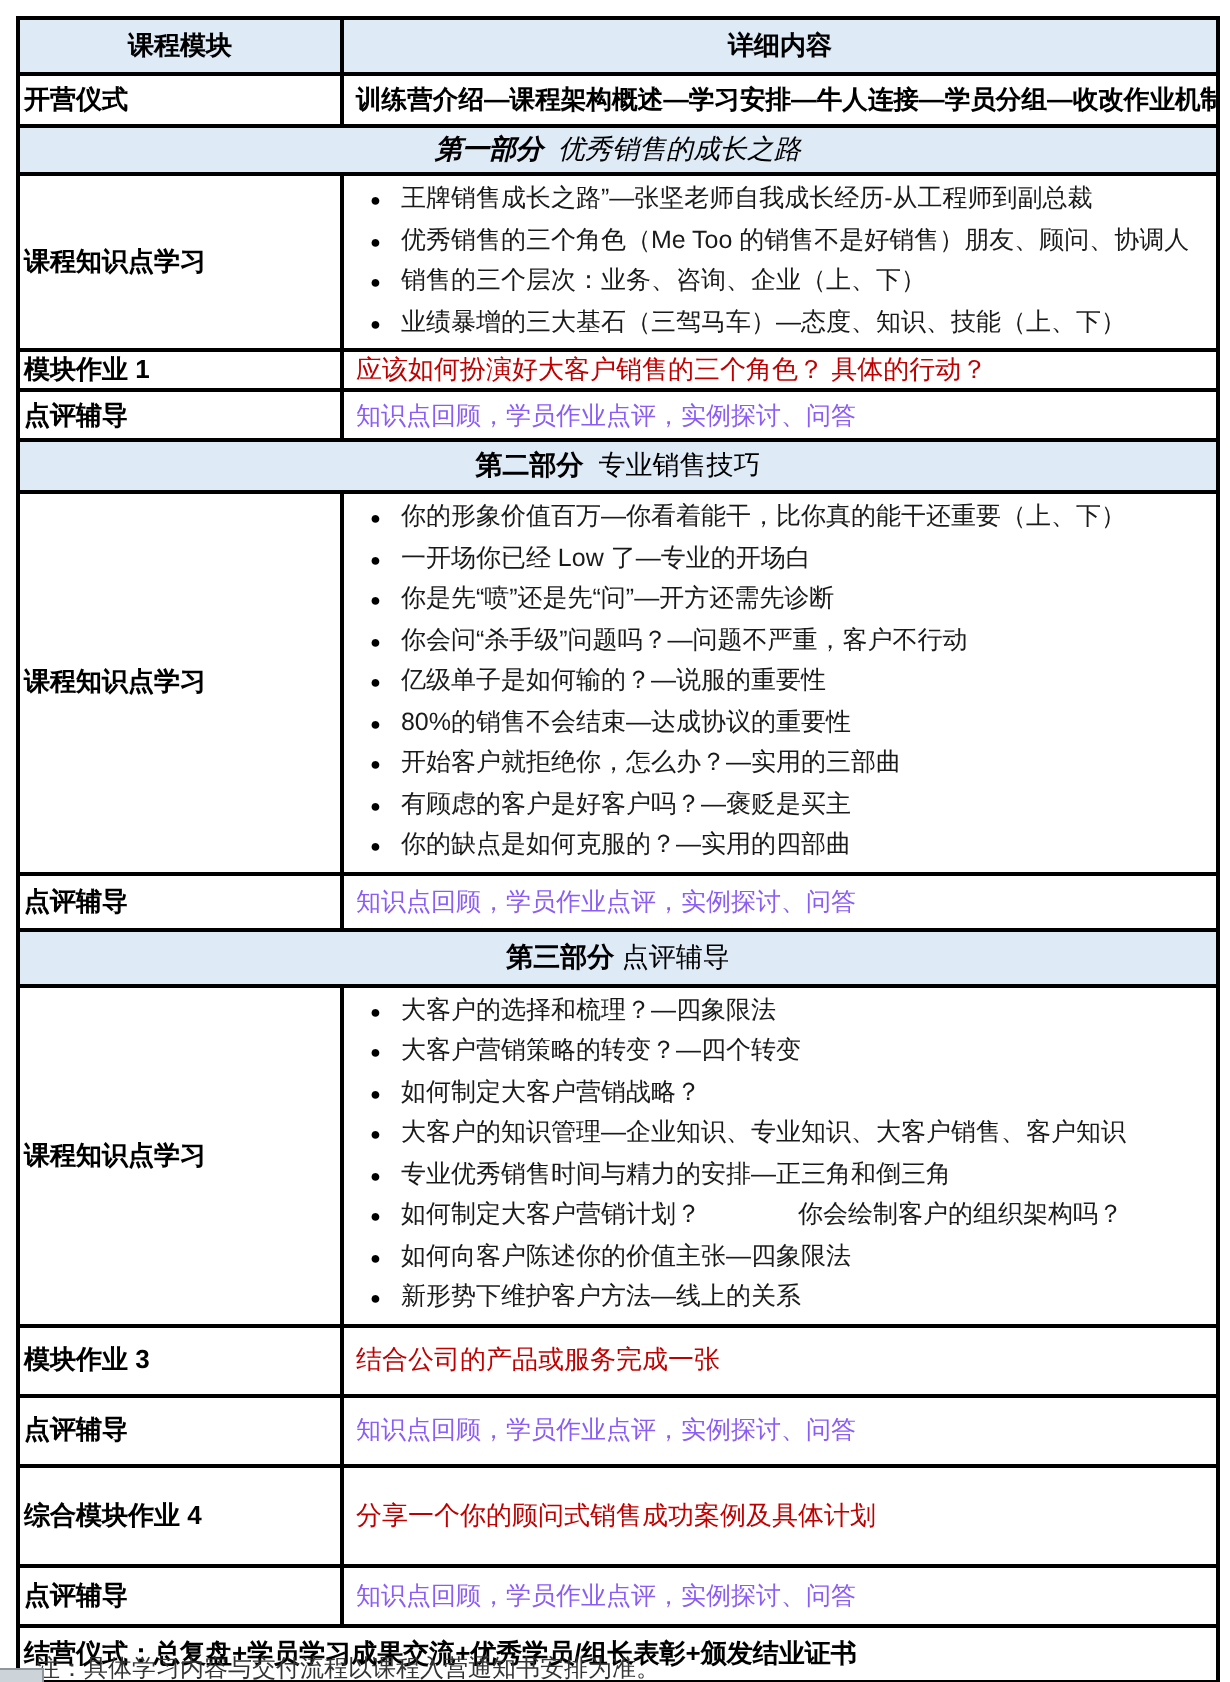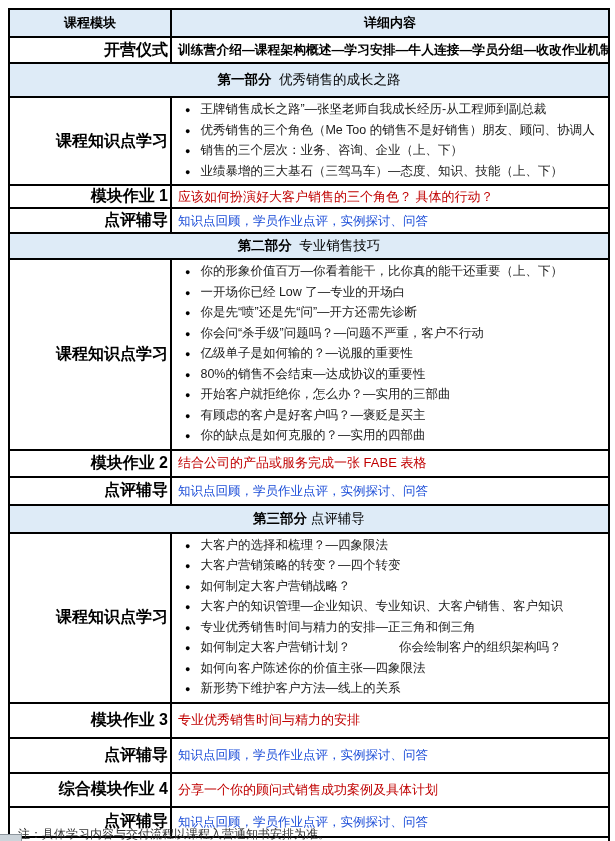--- a/index.html
+++ b/index.html
@@ -12,34 +12,34 @@
     color:#000;
   }
   .table-wrap{position:absolute;left:8px;top:8px;}
   table{border-collapse:collapse;table-layout:fixed;width:600px;}
   td{border:2px solid #000;padding:0;overflow:hidden;vertical-align:middle;}
   .header-cell{
     background:var(--section-bg,#DEEBF7);
     font-weight:bold;font-size:13px;text-align:center;
   }
   .left-cell{
-    font-weight:bold;font-size:16px;text-align:right;
+    font-weight:bold;font-size:13px;text-align:left;
     padding:0 2px;
   }
   .section-cell{
     background:var(--section-bg,#DEEBF7);
     text-align:center;font-size:13.5px;white-space:pre;
   }
   .section-cell .b{font-weight:bold;}
   .content-cell{
     font-size:12.5px;padding:0 6px;white-space:pre-wrap;line-height:16px;margin-top:44px;
   }
   .content-cell.bold{font-weight:bold;font-size:12.8px;white-space:nowrap;color:#000;}
   .content-cell.red{font-weight:normal;font-size:13px;color:var(--red,#C00000);}
-  .content-cell.normal{color:#1d4ed8;}
+  .content-cell.normal{color:#8b5cf6;}
   .bullets-cell{padding:2px 2px 2px 13px;font-size:12.5px;}
   .bullet-line{display:flex;align-items:baseline;line-height:19.5px;white-space:pre;color:#1a1a1a;}
   .bullet-line .dot{font-size:9px;margin-right:10px;flex:0 0 auto;color:#000;}
   .full-cell{font-weight:bold;font-size:13px;padding:0 2px;color:#000;}
   .footer-note{
     position:absolute;left:18px;top:826px;
     font-size:12px;color:#333;white-space:pre;
   }
   .corner-artifact{
     position:absolute;left:0;top:834px;width:21px;height:7px;
@@ -59,21 +59,21 @@
       <tr style="height:28px">
         <td class="header-cell">课程模块</td>
         <td class="header-cell">详细内容</td>
       </tr>
     </thead>
     <tbody id="table-body">
         <tr style="height: 26px;">
           <td class="left-cell">开营仪式</td>
           <td class="content-cell bold">训练营介绍—课程架构概述—学习安排—牛人连接—学员分组—收改作业机制</td>
         </tr>
-        <tr style="height: 34px;">
+        <tr style="height: 24px; font-style: italic;">
           <td colspan="2" class="section-cell"><span class="b">第一部分</span><span>  优秀销售的成长之路</span></td>
         </tr>
         <tr style="height: 81px;">
           <td class="left-cell">课程知识点学习</td>
           <td class="bullets-cell">
             <div class="bullet-line"><span class="dot">●</span><span>王牌销售成长之路”—张坚老师自我成长经历-从工程师到副总裁</span></div>
             <div class="bullet-line"><span class="dot">●</span><span>优秀销售的三个角色（Me Too 的销售不是好销售）朋友、顾问、协调人</span></div>
             <div class="bullet-line"><span class="dot">●</span><span>销售的三个层次：业务、咨询、企业（上、下）</span></div>
             <div class="bullet-line"><span class="dot">●</span><span>业绩暴增的三大基石（三驾马车）—态度、知识、技能（上、下）</span></div>
           </td>
@@ -96,24 +96,20 @@
             <div class="bullet-line"><span class="dot">●</span><span>一开场你已经 Low 了—专业的开场白</span></div>
             <div class="bullet-line"><span class="dot">●</span><span>你是先“喷”还是先“问”—开方还需先诊断</span></div>
             <div class="bullet-line"><span class="dot">●</span><span>你会问“杀手级”问题吗？—问题不严重，客户不行动</span></div>
             <div class="bullet-line"><span class="dot">●</span><span>亿级单子是如何输的？—说服的重要性</span></div>
             <div class="bullet-line"><span class="dot">●</span><span>80%的销售不会结束—达成协议的重要性</span></div>
             <div class="bullet-line"><span class="dot">●</span><span>开始客户就拒绝你，怎么办？—实用的三部曲</span></div>
             <div class="bullet-line"><span class="dot">●</span><span>有顾虑的客户是好客户吗？—褒贬是买主</span></div>
             <div class="bullet-line"><span class="dot">●</span><span>你的缺点是如何克服的？—实用的四部曲</span></div>
           </td>
         </tr>
-        <tr style="height: 27px;">
-          <td class="left-cell">模块作业 2</td>
-          <td class="content-cell red">结合公司的产品或服务完成一张 FABE 表格</td>
-        </tr>
         <tr style="height: 28px;">
           <td class="left-cell">点评辅导</td>
           <td class="content-cell normal">知识点回顾，学员作业点评，实例探讨、问答</td>
         </tr>
         <tr style="height: 28px;">
           <td colspan="2" class="section-cell"><span class="b">第三部分</span><span> 点评辅导</span></td>
         </tr>
         <tr style="height: 155px;">
           <td class="left-cell">课程知识点学习</td>
           <td class="bullets-cell">
@@ -122,27 +118,27 @@
             <div class="bullet-line"><span class="dot">●</span><span>如何制定大客户营销战略？</span></div>
             <div class="bullet-line"><span class="dot">●</span><span>大客户的知识管理—企业知识、专业知识、大客户销售、客户知识</span></div>
             <div class="bullet-line"><span class="dot">●</span><span>专业优秀销售时间与精力的安排—正三角和倒三角</span></div>
             <div class="bullet-line"><span class="dot">●</span><span>如何制定大客户营销计划？              你会绘制客户的组织架构吗？</span></div>
             <div class="bullet-line"><span class="dot">●</span><span>如何向客户陈述你的价值主张—四象限法</span></div>
             <div class="bullet-line"><span class="dot">●</span><span>新形势下维护客户方法—线上的关系</span></div>
           </td>
         </tr>
         <tr style="height: 35px;">
           <td class="left-cell">模块作业 3</td>
-          <td class="content-cell red">专业优秀销售时间与精力的安排</td>
+          <td class="content-cell red">结合公司的产品或服务完成一张</td>
         </tr>
         <tr style="height: 35px;">
           <td class="left-cell">点评辅导</td>
           <td class="content-cell normal">知识点回顾，学员作业点评，实例探讨、问答</td>
         </tr>
-        <tr style="height: 34px; border-radius: 11px;">
+        <tr style="height: 50px; border-radius: 11px;">
           <td class="left-cell">综合模块作业 4</td>
           <td class="content-cell red">分享一个你的顾问式销售成功案例及具体计划</td>
         </tr>
         <tr style="height: 30px;">
           <td class="left-cell">点评辅导</td>
           <td class="content-cell normal">知识点回顾，学员作业点评，实例探讨、问答</td>
         </tr>
         <tr style="height: 28px;">
           <td colspan="2" class="full-cell">结营仪式：总复盘+学员学习成果交流+优秀学员/组长表彰+颁发结业证书</td>
         </tr>

